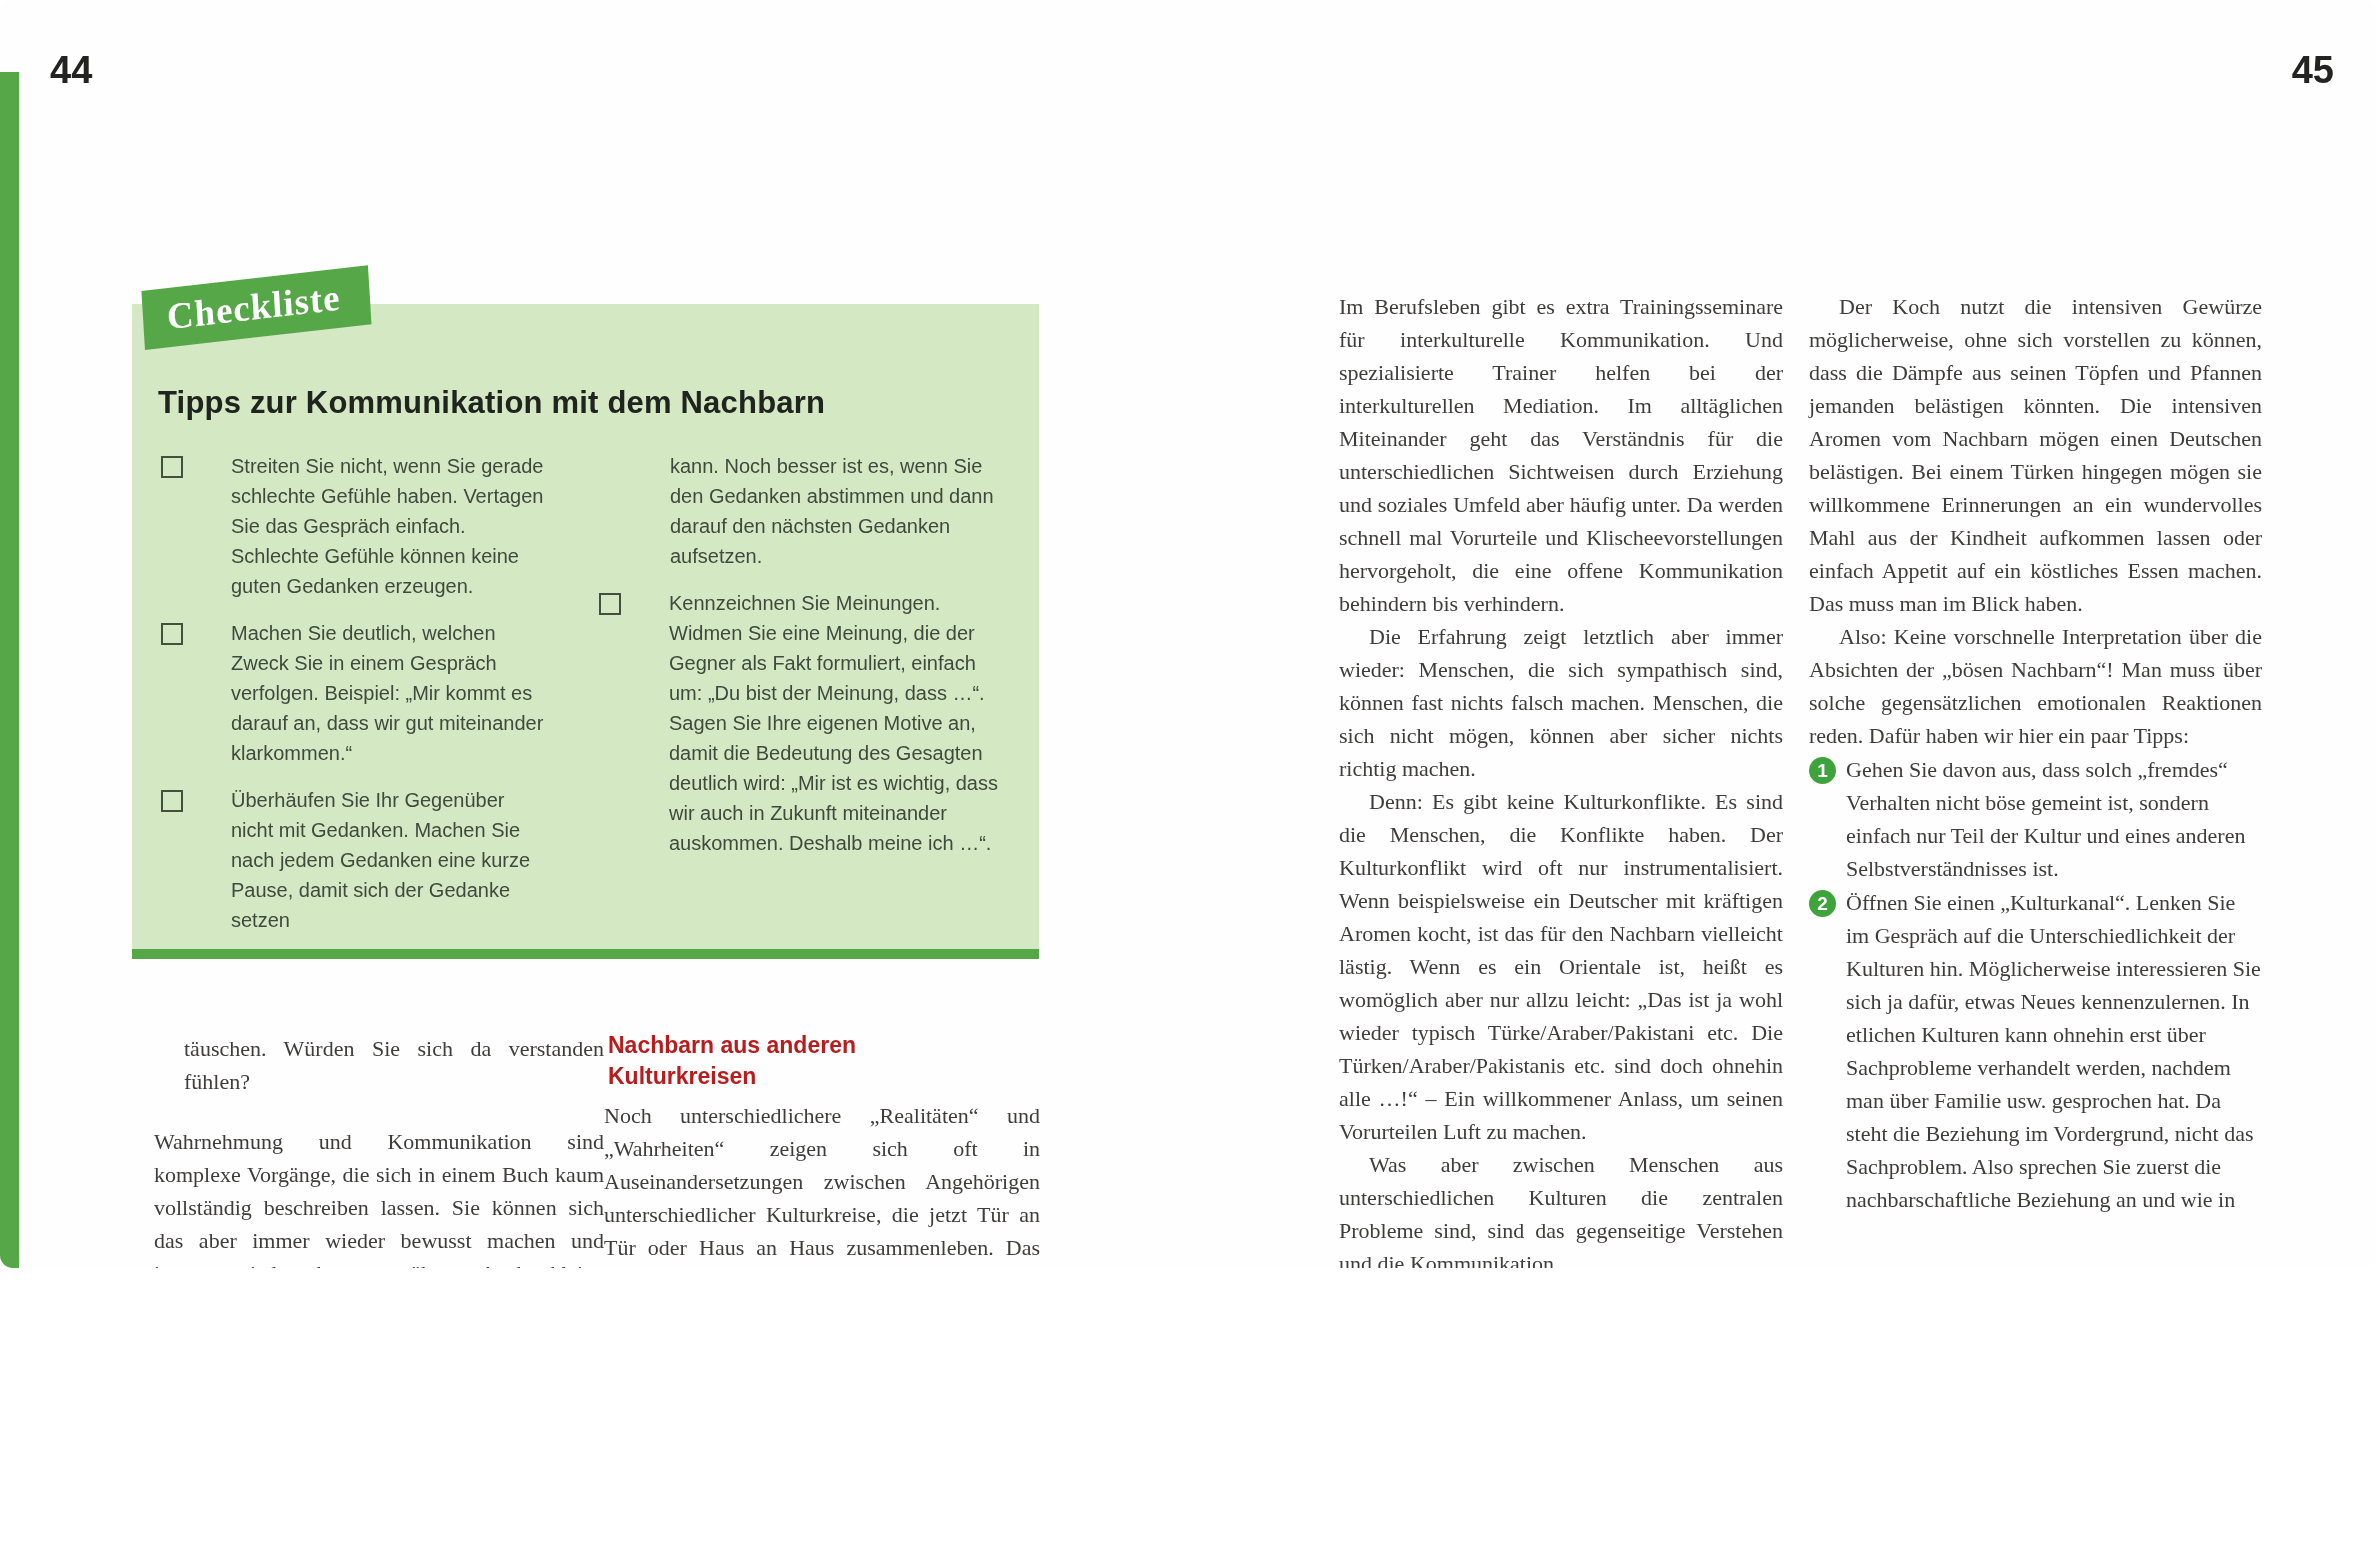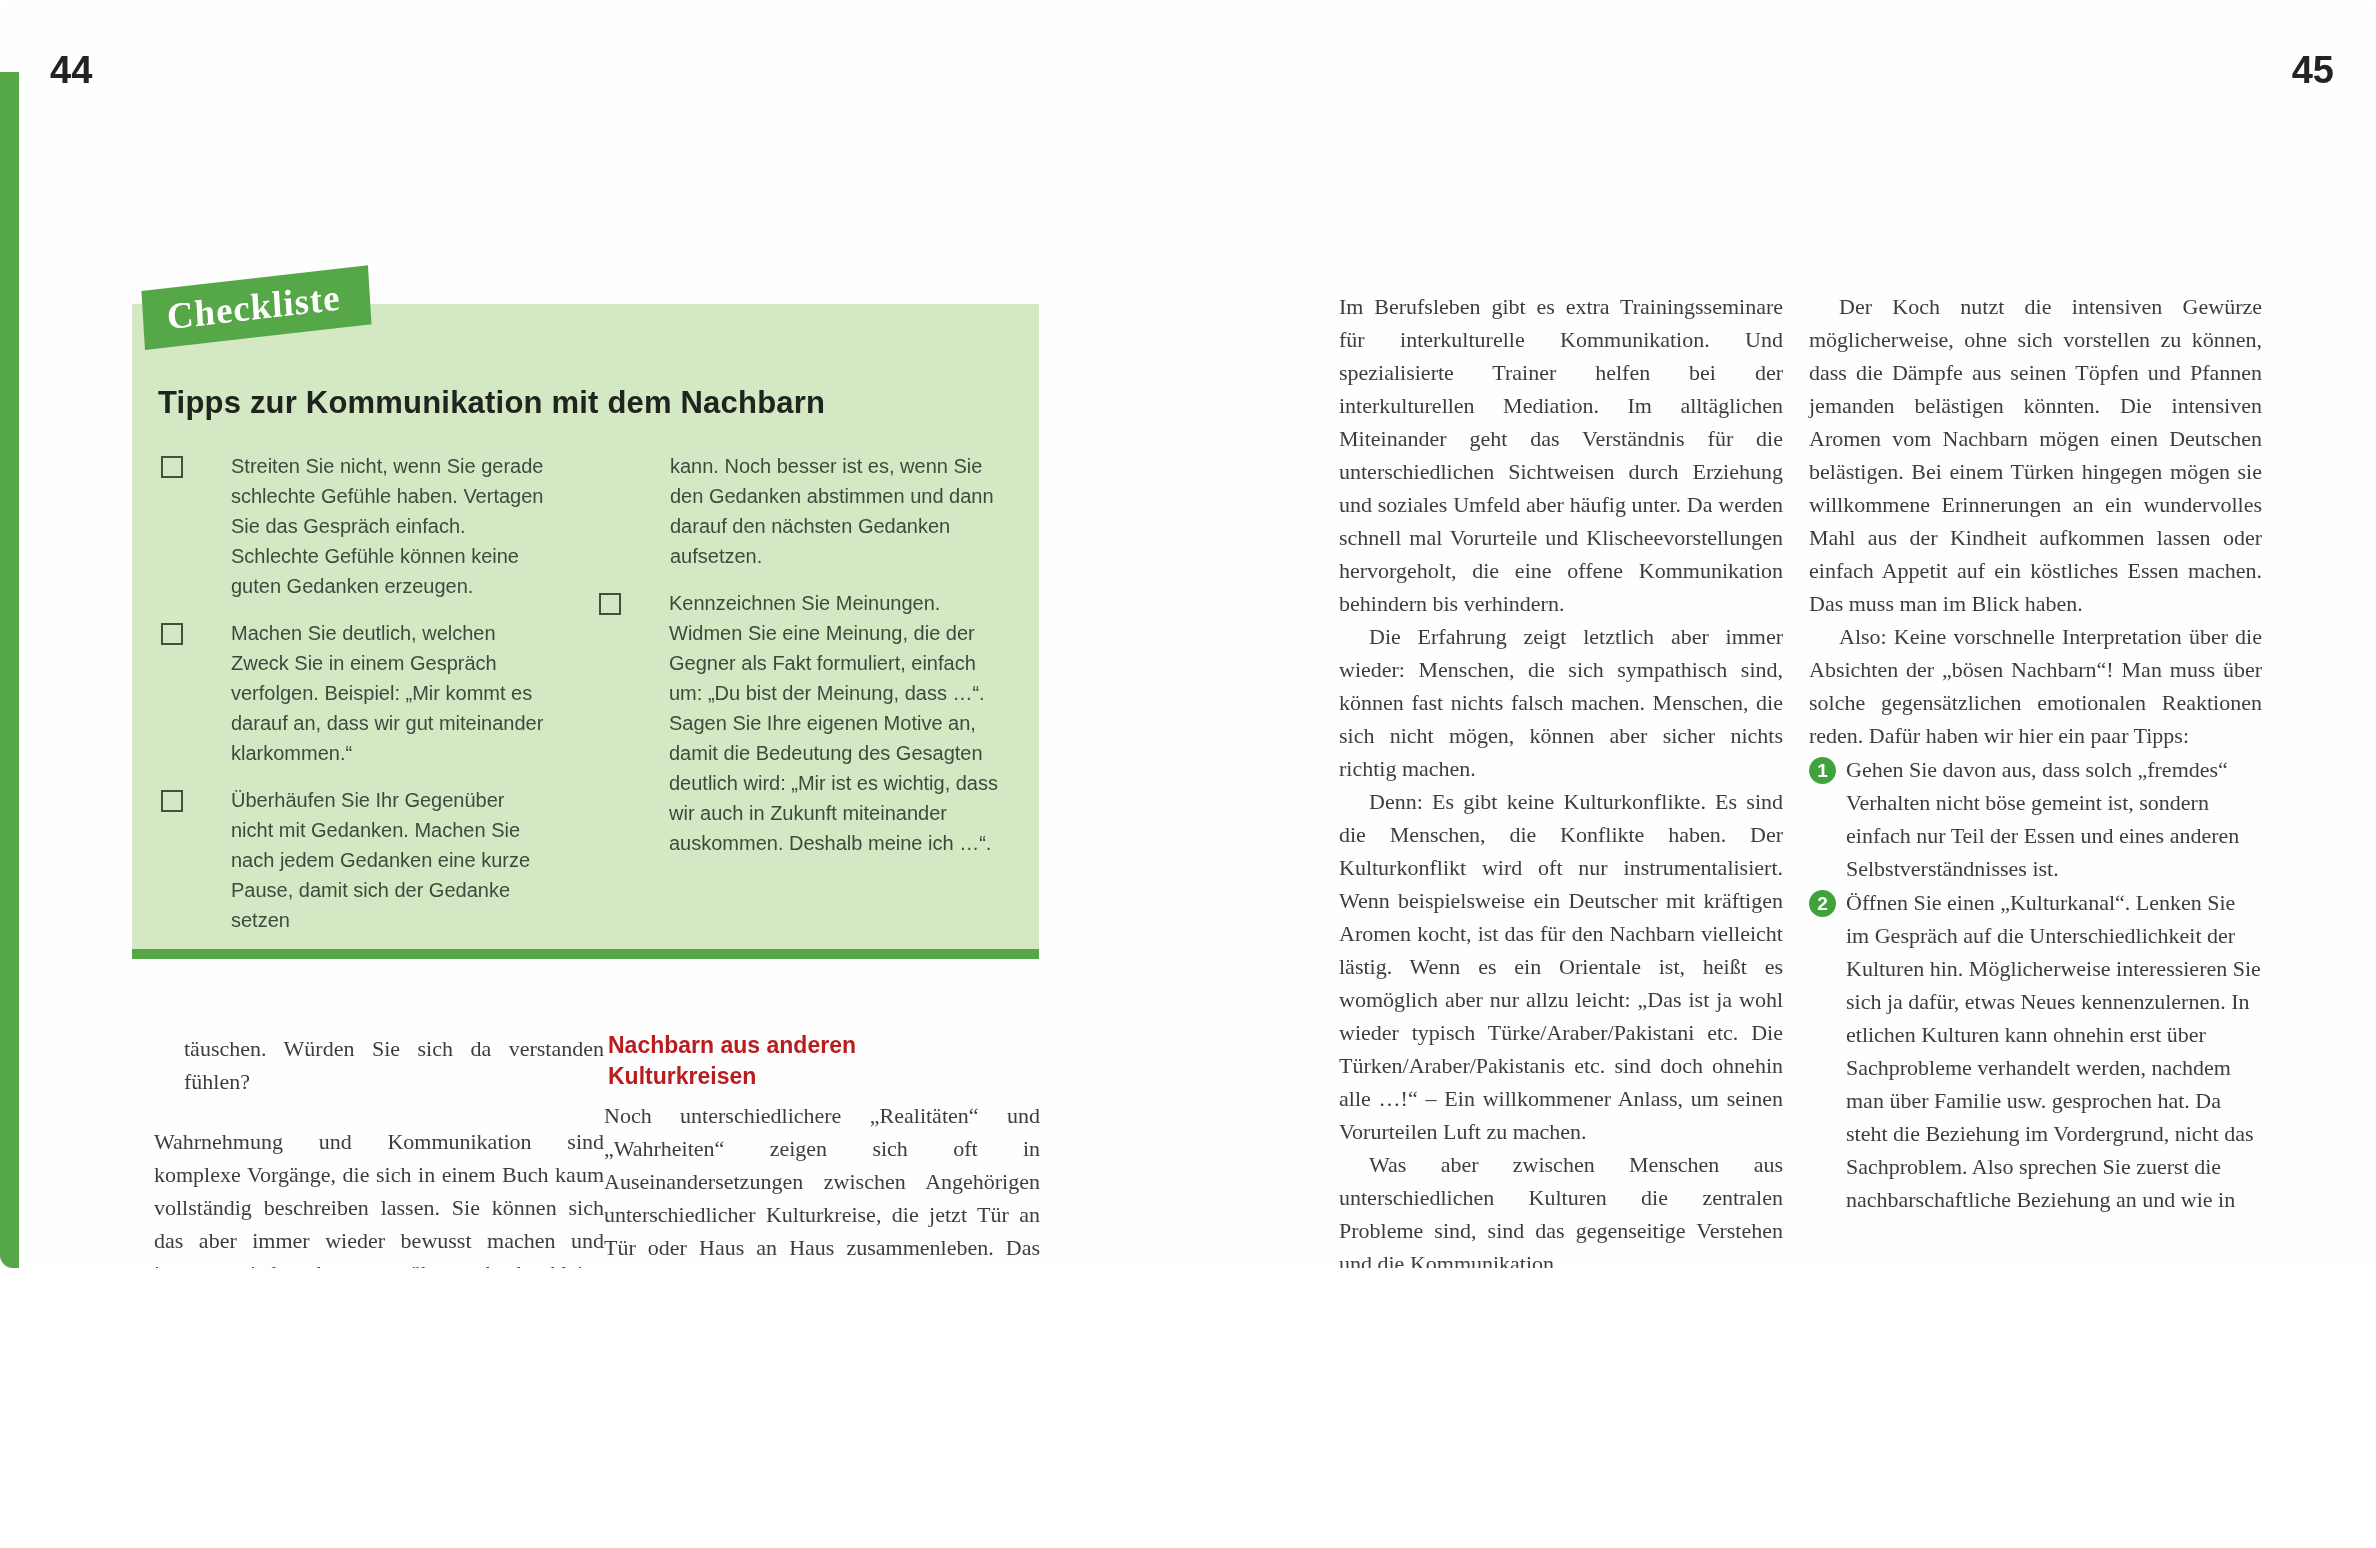--- a/index.html
+++ b/index.html
@@ -117,21 +117,21 @@
     <p class="indent">Denn: Es gibt keine Kulturkonflikte. Es sind die Menschen, die Konflikte haben. Der Kulturkonflikt wird oft nur instrumentalisiert. Wenn beispielsweise ein Deutscher mit kräftigen Aromen kocht, ist das für den Nachbarn vielleicht lästig. Wenn es ein Orientale ist, heißt es womöglich aber nur allzu leicht: „Das ist ja wohl wieder typisch Türke/Araber/Pakistani etc. Die Türken/Araber/Pakistanis etc. sind doch ohnehin alle …!“ – Ein willkommener Anlass, um seinen Vorurteilen Luft zu machen.</p>
     <p class="indent">Was aber zwischen Menschen aus unterschiedlichen Kulturen die zentralen Probleme sind, sind das gegenseitige Verstehen und die Kommunikation.</p>
   </div>
 
   <div class="col serif p45c2">
     <p class="indent">Der Koch nutzt die intensiven Gewürze möglicherweise, ohne sich vorstellen zu können, dass die Dämpfe aus seinen Töpfen und Pfannen jemanden belästigen könnten. Die intensiven Aromen vom Nachbarn mögen einen Deutschen belästigen. Bei einem Türken hingegen mögen sie willkommene Erinnerungen an ein wundervolles Mahl aus der Kindheit aufkommen lassen oder einfach Appetit auf ein köstliches Essen machen. Das muss man im Blick haben.</p>
     <p class="indent">Also: Keine vorschnelle Interpretation über die Absichten der „bösen Nachbarn“! Man muss über solche gegensätzlichen emotionalen Reaktionen reden. Dafür haben wir hier ein paar Tipps:</p>
 
     <div class="tip">
       <span class="tip-num">1</span>
-      <div class="tip-text">Gehen Sie davon aus, dass solch „fremdes“ Verhalten nicht böse gemeint ist, sondern einfach nur Teil der Essen und eines anderen Selbstverständnisses ist.</div>
+      <div class="tip-text">Gehen Sie davon aus, dass solch „fremdes“ Verhalten nicht böse gemeint ist, sondern einfach nur Teil der Kultur und eines anderen Selbstverständnisses ist.</div>
     </div>
     <div class="tip">
       <span class="tip-num">2</span>
       <div class="tip-text">Öffnen Sie einen „Kulturkanal“. Lenken Sie im Gespräch auf die Unterschiedlichkeit der Kulturen hin. Möglicherweise interessieren Sie sich ja dafür, etwas Neues kennenzulernen. In etlichen Kulturen kann ohnehin erst über Sachprobleme verhandelt werden, nachdem man über Familie usw. gesprochen hat. Da steht die Beziehung im Vordergrund, nicht das Sachproblem. Also sprechen Sie zuerst die nachbarschaftliche Beziehung an und wie in</div>
     </div>
   </div>
 
 </div>
 
 

